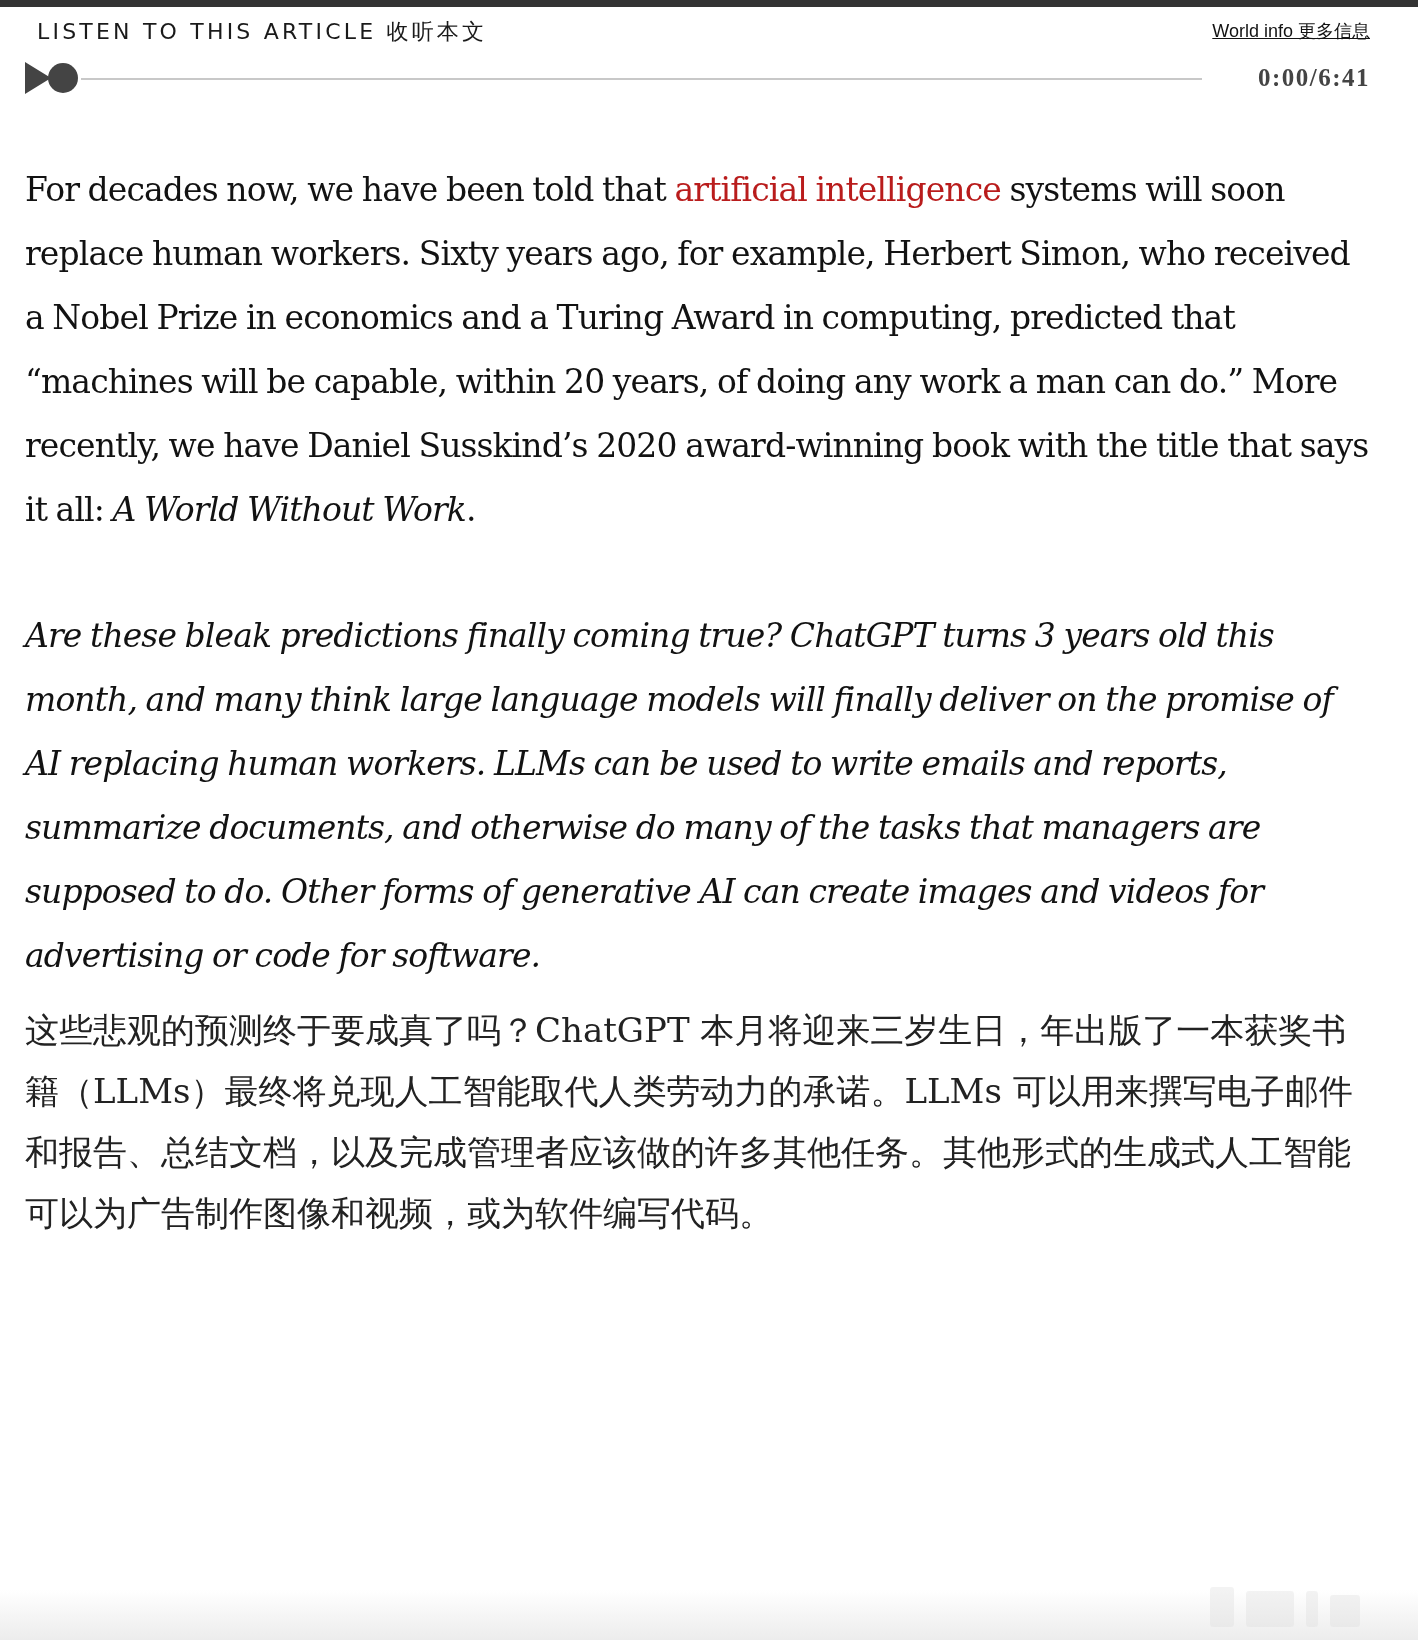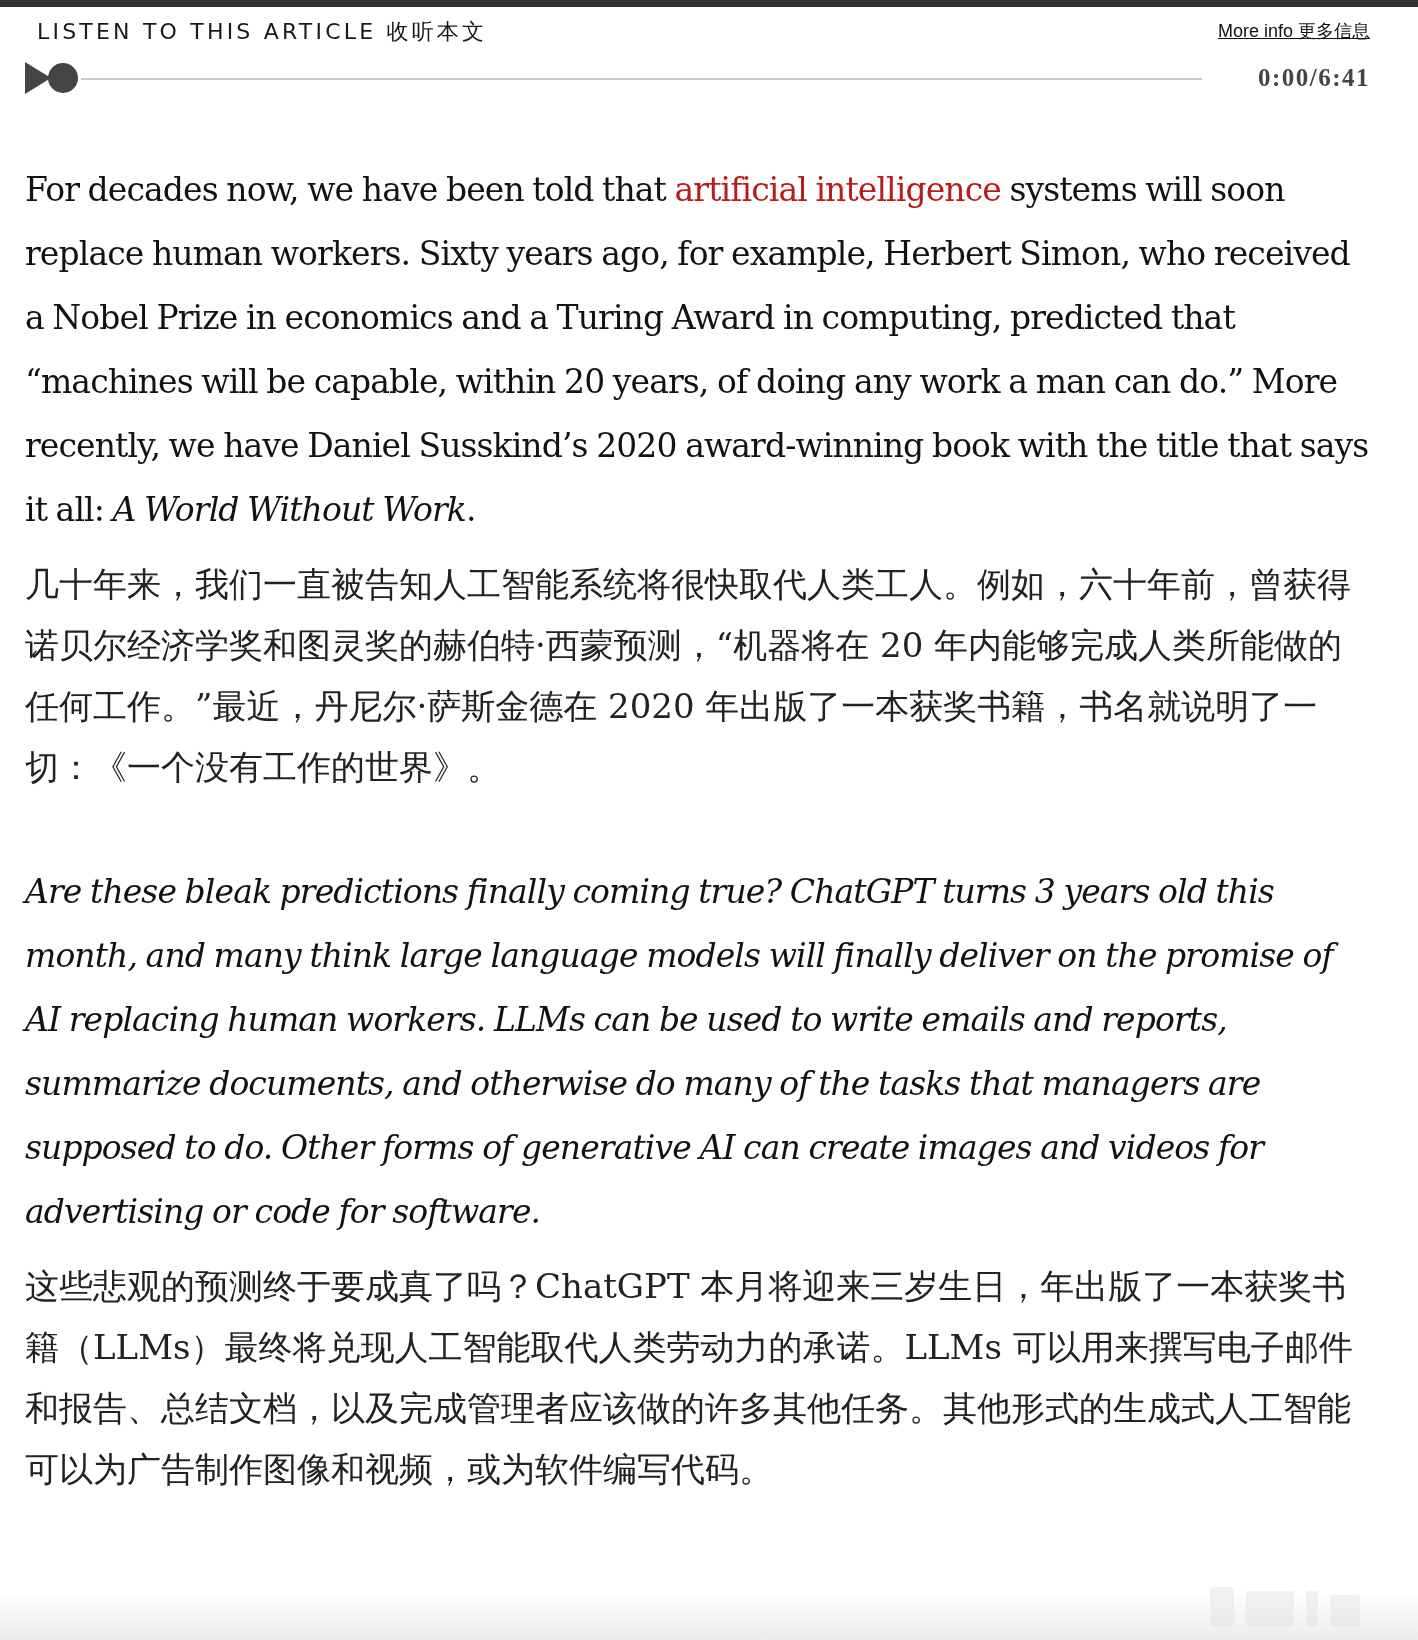--- a/index.html
+++ b/index.html
@@ -69,37 +69,36 @@
   }
   .wm-bar { background: #dddddd; border-radius: 3px; }
 </style>
 </head>
 <body>
 
 <div class="top-bar"></div>
 
 <div class="player">
   <div class="player-label">LISTEN TO THIS ARTICLE  收听本文</div>
-  <a class="more-info">More info  更多信息</a>
+  <a class="more-info">World info  更多信息</a>
 
   <div class="play-btn">
     <svg width="56" height="36" viewBox="0 0 56 36">
       <polygon points="0,2 0,34 26,18" fill="#444444"></polygon>
       <circle cx="38" cy="18" r="15" fill="#444444"></circle>
     </svg>
   </div>
   <div class="track"></div>
 
   <div class="time">0:00/6:41</div>
 </div>
 
 <div class="article">
   <p class="p-en"><span>For decades now, we have been told that </span><a class="link">artificial intelligence</a><span> systems will soon replace human workers. Sixty years ago, for example, Herbert Simon, who received a Nobel Prize in economics and a Turing Award in computing, predicted that “machines will be capable, within 20 years, of doing any work a man can do.” More recently, we have Daniel Susskind’s 2020 award-winning book with the title that says it all: </span><em>A World Without Work</em><span>.</span></p>
 
-  <p class="p-zh">几十年来，我们一直被告知人工智能系统将很快取代人类工人。例如，六十年前，曾获得诺贝尔经济学奖和图灵奖的赫伯特·西蒙预测，“机器将在 20 年内能够完成人类所能做的任何工作。”最近，丹尼尔·萨斯金德在 2020 年出版了一本获奖书籍，书名就说明了一切：《一个没有工作的世界》。</p>
 
   <p class="p-en second">Are these bleak predictions finally coming true? ChatGPT turns 3 years old this month, and many think large language models will finally deliver on the promise of AI replacing human workers. LLMs can be used to write emails and reports, summarize documents, and otherwise do many of the tasks that managers are supposed to do. Other forms of generative AI can create images and videos for advertising or code for software.</p>
 
   <p class="p-zh">这些悲观的预测终于要成真了吗？ChatGPT 本月将迎来三岁生日，年出版了一本获奖书籍（LLMs）最终将兑现人工智能取代人类劳动力的承诺。LLMs 可以用来撰写电子邮件和报告、总结文档，以及完成管理者应该做的许多其他任务。其他形式的生成式人工智能可以为广告制作图像和视频，或为软件编写代码。</p>
 </div>
 
 <div class="bottom-fade"></div>
 <div class="watermark">
   <div class="wm-bar" style="width:24px;height:40px;"></div>
   <div class="wm-bar" style="width:48px;height:36px;"></div>

